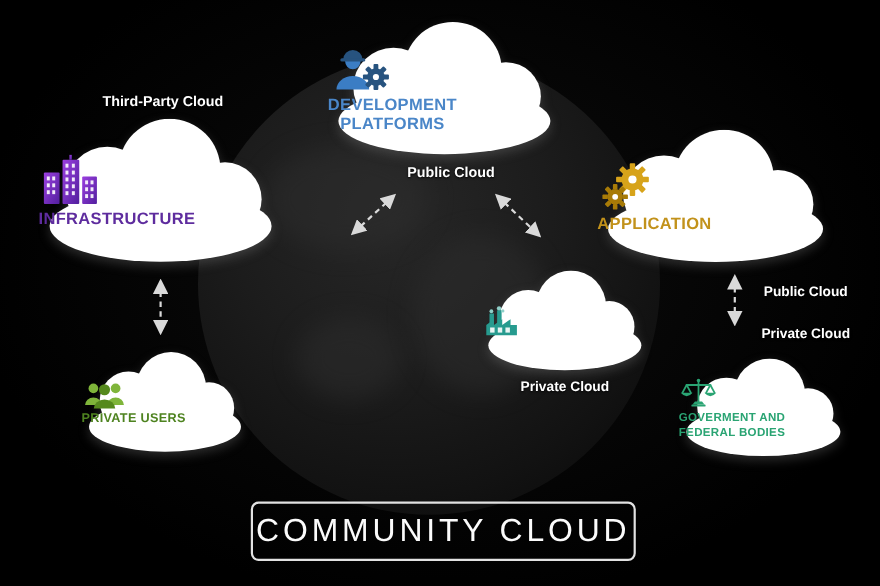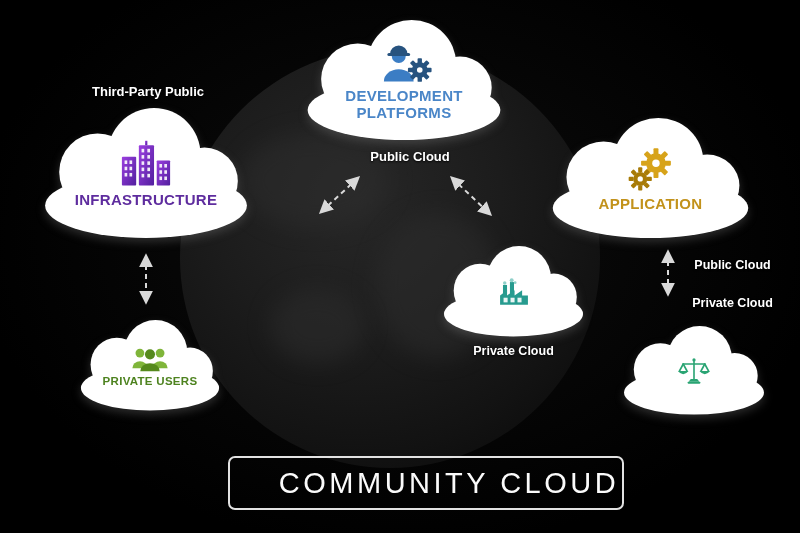--- a/index.html
+++ b/index.html
@@ -15,35 +15,35 @@
   }
   .landmass{position:absolute;background:#2e2e2e;border-radius:50%;filter:blur(11px);opacity:.5;}
   .arrows{position:absolute;left:0;top:0;z-index:1;}
   .cloud{position:absolute;z-index:2;}
   .cloud-bg{
     position:absolute;left:0;top:0;width:100%;height:100%;fill:#fff;
     filter:drop-shadow(0 4px 5px rgba(150,150,150,0.28));
   }
   .cloud-content{
     position:absolute;left:0;top:0;right:0;bottom:0;z-index:2;
-    display:flex;flex-direction:column;align-items:center;justify-content:center;gap:3px;
+    display:flex;flex-direction:column;align-items:flex-start;justify-content:center;gap:3px;
   }
   .cloud-label{font-weight:700;text-align:center;letter-spacing:.3px;}
   .cloud-label.lg{font-size:15px;line-height:1.12;}
   .cloud-label.sm{font-size:11.5px;line-height:1.15;}
   .annotation{
     position:absolute;color:#fff;font-weight:700;font-size:13px;text-align:center;
     z-index:3;text-shadow:0 1px 2px #000;
   }
   .annotation.sm{font-size:12.5px;}
   .title-box{
     position:absolute;left:228px;top:456px;width:346px;height:50px;
     display:flex;align-items:center;justify-content:center;
     border:2px solid #e2e2e2;border-radius:7px;color:#fbfbfb;
-    font-size:29px;letter-spacing:3.5px;z-index:3;font-weight:400;padding-left:46px;
+    font-size:29px;letter-spacing:3.5px;z-index:3;font-weight:400;
   }
 </style>
 </head>
 <body>
 
 <div class="stage">
 
   <div class="globe">
     <div class="landmass" style="left:60px;top:85px;width:150px;height:95px;"></div>
     <div class="landmass" style="left:195px;top:165px;width:125px;height:145px;"></div>
@@ -256,24 +256,28 @@
             <line x1="52" y1="13" x2="59" y2="26"></line>
         </g>
         <g fill="#2aa473">
           <circle cx="32" cy="5.5" r="3"></circle>
           <path d="M2 26 Q12 38 22 26 Z"></path>
           <path d="M42 26 Q52 38 62 26 Z"></path>
           <path d="M22 46 h20 l-4 -5 h-12 Z"></path>
           <rect x="20" y="46" width="24" height="3.5" rx="1.5"></rect>
         </g>
       </svg>
-    </div>
-  </div>
-
-  <div class="annotation" style="left:53px;top:84px;width:190px;">Third-Party Public</div>
+      <div class="cloud-label sm" style="font-size: 10.5px; color: rgb(42, 164, 115);">
+        <div>GOVERMENT AND</div>
+        <div>FEDERAL BODIES</div>
+      </div>
+    </div>
+  </div>
+
+  <div class="annotation" style="left:53px;top:84px;width:190px;">Third-Party Cloud</div>
   <div class="annotation" style="left:330px;top:149px;width:160px;">Public Cloud</div>
   <div class="annotation sm" style="left:680px;top:258px;width:105px;">Public Cloud</div>
   <div class="annotation sm" style="left:680px;top:296px;width:105px;">Private Cloud</div>
   <div class="annotation sm" style="left:437px;top:344px;width:153px;">Private Cloud</div>
 
   <div class="title-box">
     <span>COMMUNITY CLOUD</span>
   </div>
 
 </div>

